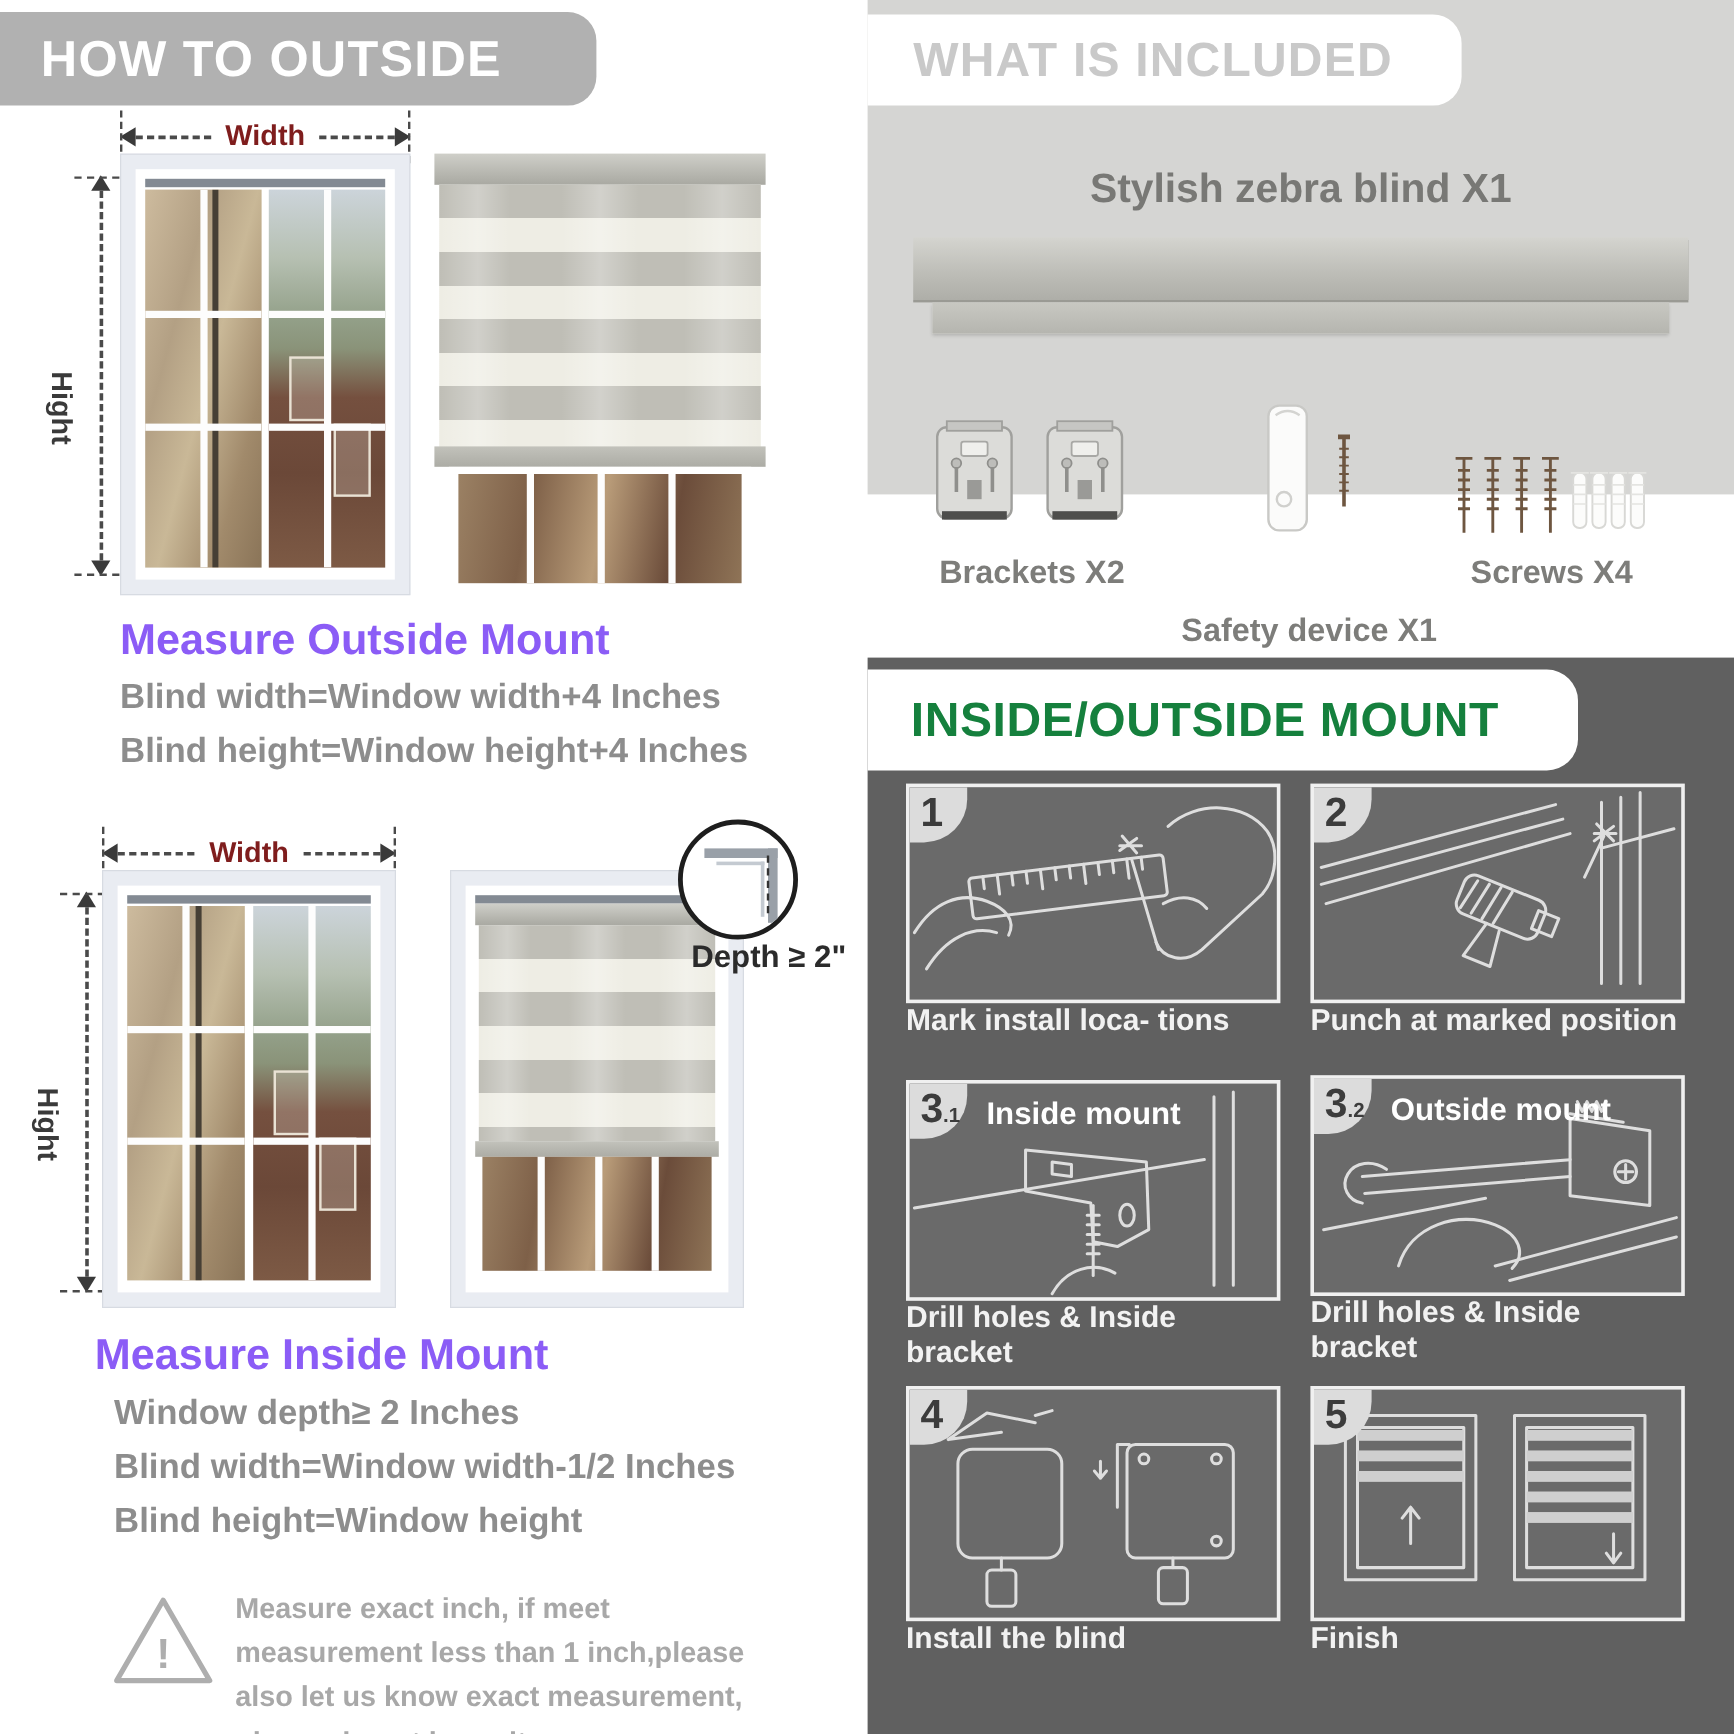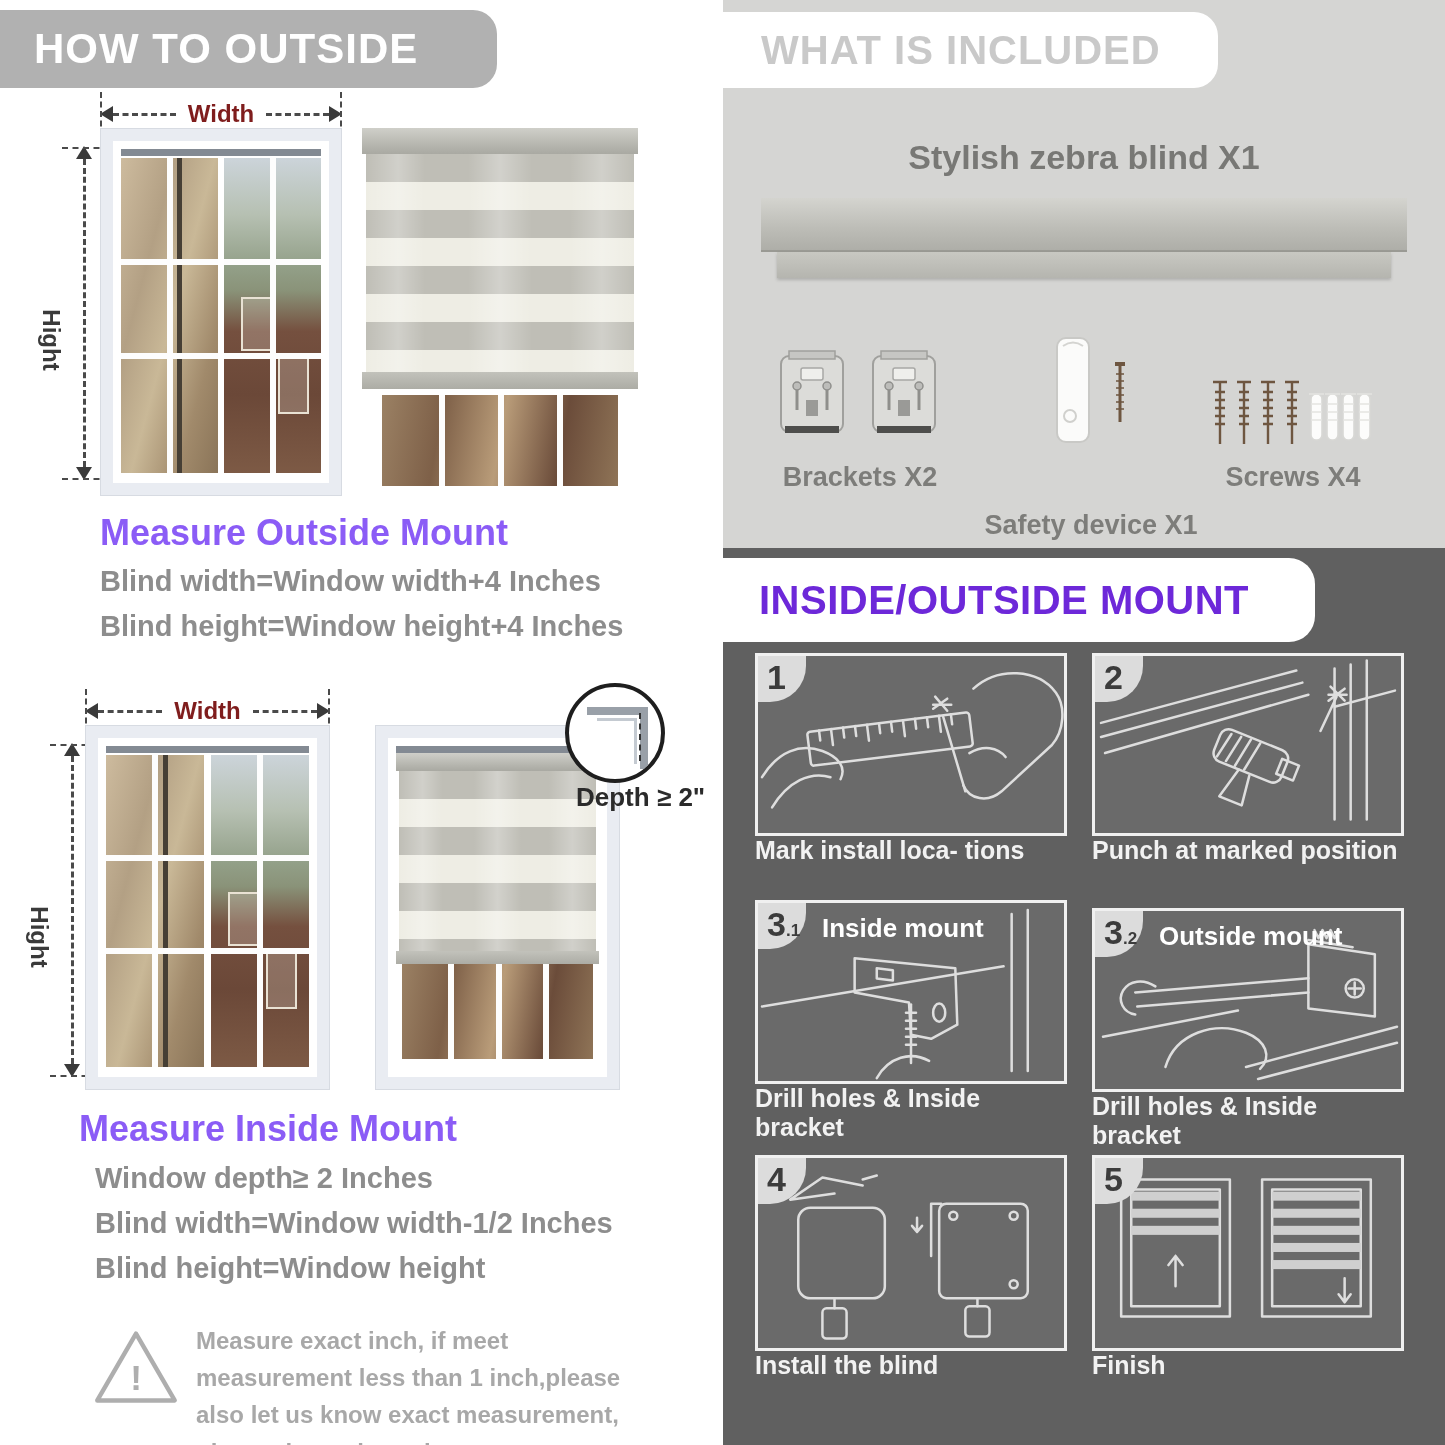--- a/index.html
+++ b/index.html
@@ -3,28 +3,28 @@
 <meta charset="utf-8">
 <style>
   html,body{margin:0;padding:0;background:#fff;}
   #root{position:relative;width:1445px;height:1445px;overflow:hidden;background:#fff;
         font-family:"Liberation Sans","DejaVu Sans",sans-serif;}
   .abs{position:absolute;}
   
   .hdr-left{left:0;top:10px;width:497px;height:78px;background:#b1b1b1;border-radius:0 24px 24px 0;
             display:flex;align-items:center;padding-left:34px;box-sizing:border-box;}
   .hdr-left span{color:#fff;font-size:42px;font-weight:bold;letter-spacing:1px;}
-  .sec-light{left:723px;top:0;width:722px;height:548px;background:#d5d5d3;}
+  .sec-light{left:723px;top:0;width:722px;height:412px;background:#d5d5d3;}
   .sec-dark{left:723px;top:548px;width:722px;height:897px;background:#606060;}
   .hdr-included{left:0;top:12px;width:495px;height:76px;background:#fff;border-radius:0 24px 24px 0;
             display:flex;align-items:center;padding-left:38px;box-sizing:border-box;}
   .hdr-included span{color:#c9c9c9;font-size:40px;font-weight:bold;letter-spacing:1px;}
   .hdr-mount{left:0;top:10px;width:592px;height:84px;background:#fff;border-radius:0 26px 26px 0;
             display:flex;align-items:center;padding-left:36px;box-sizing:border-box;}
-  .hdr-mount span{color:#6d28d9;font-size:40px;font-weight:bold;letter-spacing:.5px;}
+  .hdr-mount span{color:#15803d;font-size:40px;font-weight:bold;letter-spacing:.5px;}
   
   .title-dark{color:#8b5cf6;font-size:36px;font-weight:bold;}
   .line-gray{color:#8d8d8d;font-size:29px;font-weight:bold;}
   .blind-label{color:#787875;font-size:34px;font-weight:bold;text-align:center;width:100%;}
   .item-label{color:#7d7d7a;font-size:27px;font-weight:bold;text-align:center;}
   
   .window{background:#e9ecf2;border:1px solid #d7dbe2;box-sizing:border-box;}
   .win-frame{position:absolute;inset:12px;background:#fff;}
   .win-glass{position:absolute;inset:8px;background:#fff;}
   .track{position:absolute;left:0;right:0;top:0;height:7px;background:#838a93;}
@@ -348,21 +348,21 @@
           <path d="M152 98 V156"></path>
           <path d="M147 106 h10 M147 114 h10 M147 122 h10 M147 130 h10 M147 138 h10"></path>
           <path d="M118 171 C130 150 152 144 170 154"></path>
         </svg>
         <div class="badge"><span>3</span><span class="sub">.1</span></div>
         <div class="step-title">Inside mount</div>
       </div>
       <div class="caption">Drill holes &amp; Inside bracket</div>
     </div>
 
-    <div class="abs step" style="left:369px;top:360px;">
+    <div class="abs step" style="left:369px;top:348px;">
       <div class="step-img" style="height:178px;">
         <svg class="art" viewBox="0 0 304 171">
           <path d="M8 122 L142 96 M150 152 L300 112 M162 164 L300 128"></path>
           <path d="M212 30 L278 40 L278 102 L212 94 Z"></path>
           <circle cx="258" cy="74" r="9"></circle>
           <path d="M252 74 h12 M258 68 v12"></path>
           <path d="M212 26 l44 7"></path>
           <path d="M218 16 l4 8 l4 -8 l4 8 l4 -8 l4 8 l4 -8"></path>
           <path d="M60 72 C48 64 34 66 28 76 C22 86 28 98 40 100"></path>
           <path d="M40 78 L212 64 M42 92 L212 78"></path>

